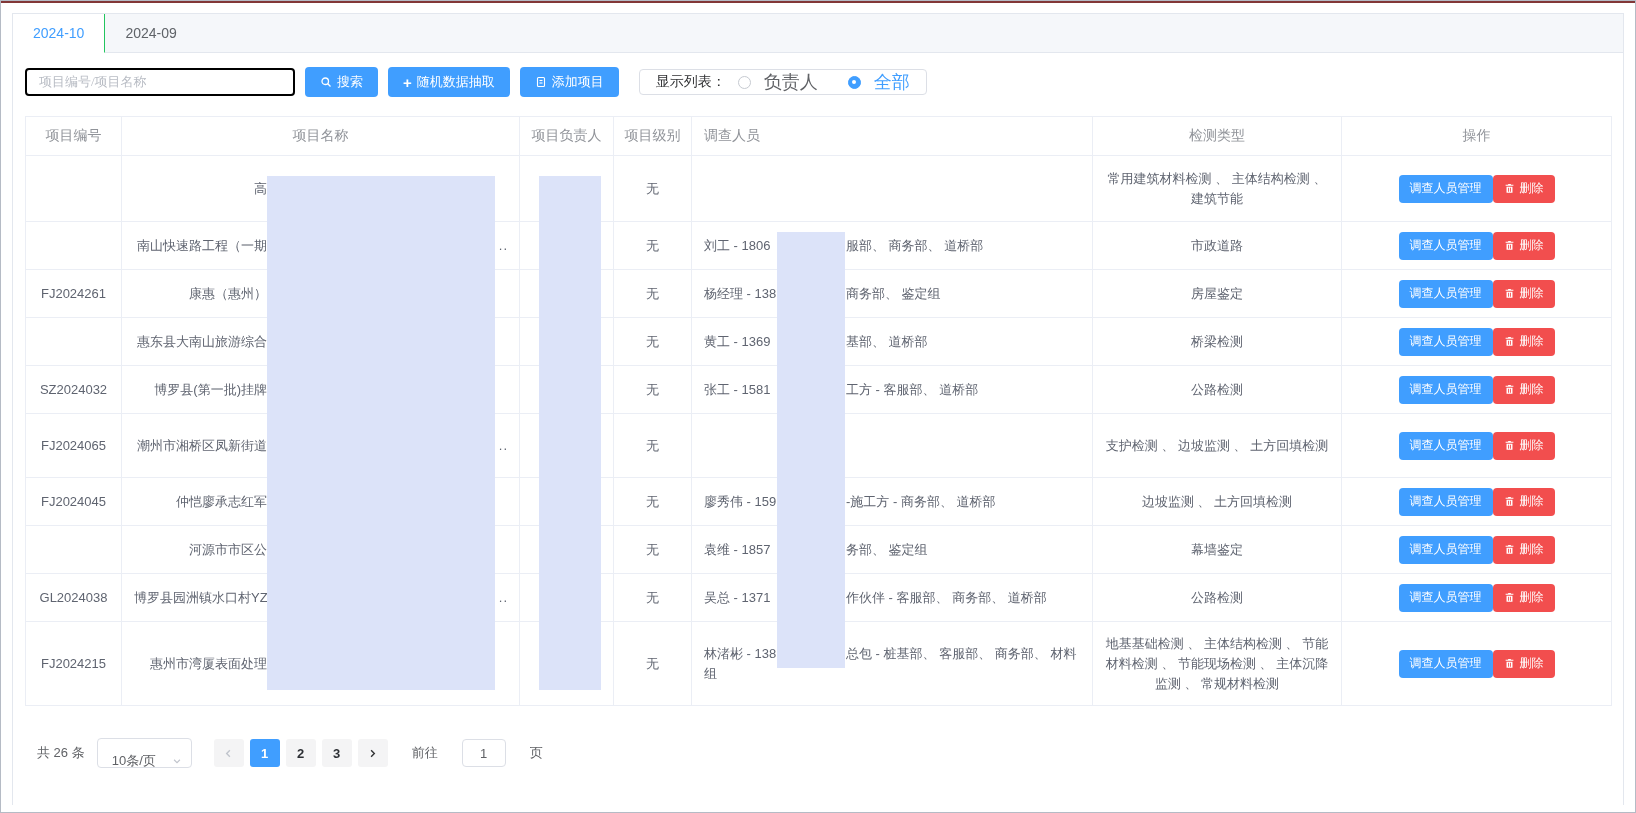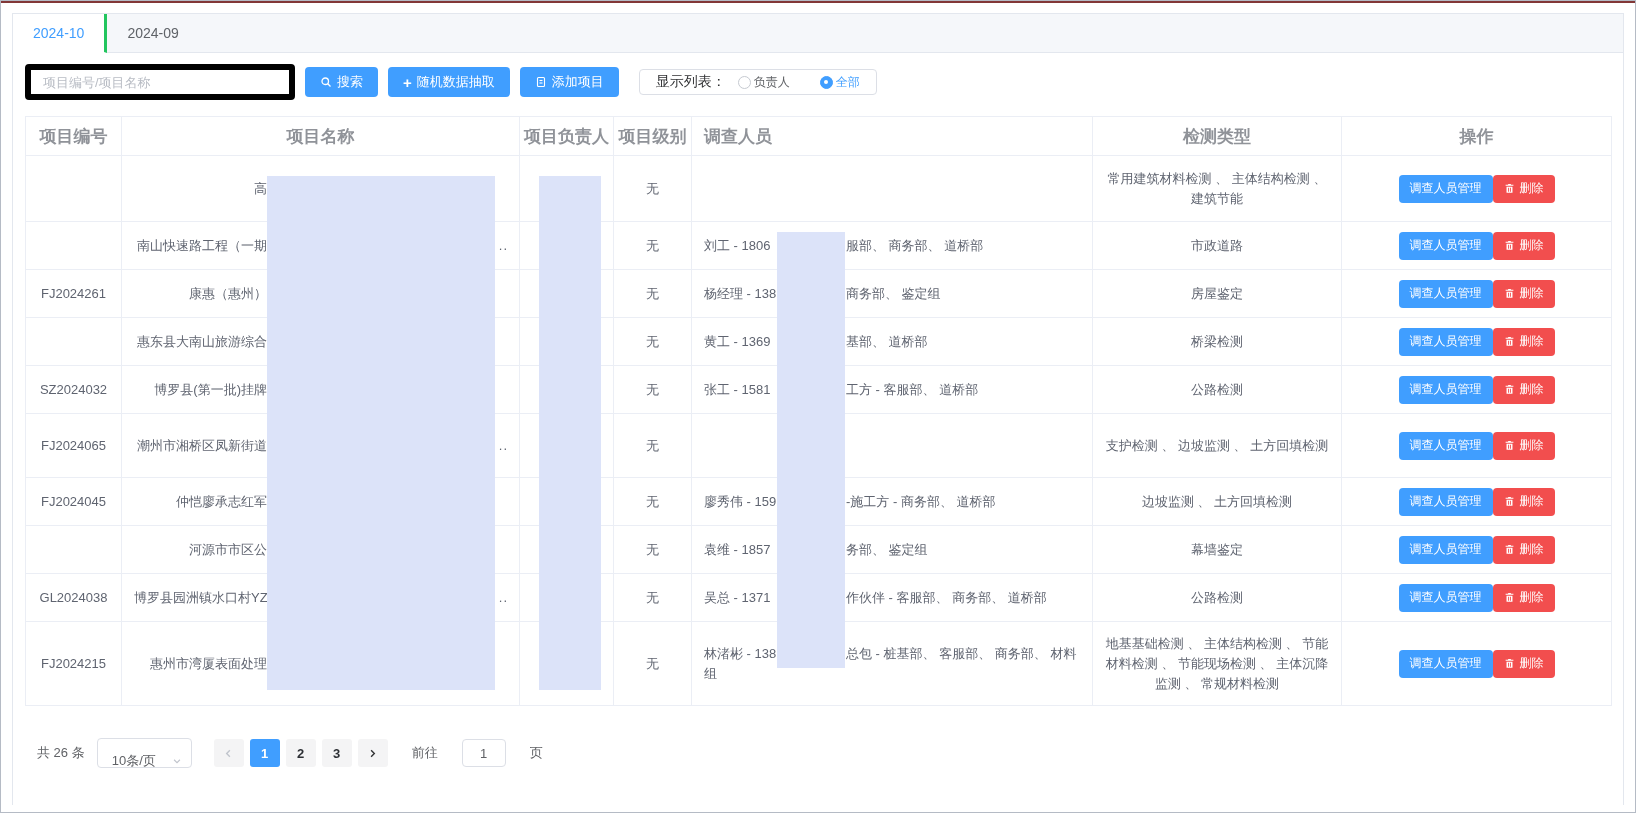--- a/index.html
+++ b/index.html
@@ -15,51 +15,51 @@
     font-family:"Liberation Sans","DejaVu Sans",sans-serif;
   }
   .frame{position:absolute;inset:0;border:1px solid #b5bbc5;pointer-events:none;z-index:60}
   .top-line{height:3px;background:var(--top-accent)}
 
   
   .tab-card{margin:10px 12px 0;border:1px solid #e3e7ee;border-bottom:none;min-height:792px;background:#fff}
   .tabs-header{display:flex;background:#f5f7fa;border-bottom:1px solid #e3e7ee;height:39px}
   .tab{min-width:81px;padding:0 20px;display:flex;align-items:center;justify-content:center;
        font-size:14px;color:#5f6368;cursor:pointer}
-  .tab.active{background:#fff;color:var(--primary);border-right:3px solid #22c55e;margin-bottom:-1px;border-bottom:1px solid #fff}
+  .tab.active{background:#fff;color:var(--primary);border-right:1px solid #22c55e;margin-bottom:-1px;border-bottom:1px solid #fff}
 
   .content{padding:13px 12px 0}
 
   
   .toolbar{display:flex;align-items:center;height:32px}
-  .search-input{width:270px;height:36px;border:6px solid #000000;border-radius:4px;padding:0 12px;
-       font-size:13px;color:#606266;outline:none;font-family:Liberation Sans, sans-serif}
+  .search-input{width:270px;height:28px;border:2px solid #000000;border-radius:4px;padding:0 12px;
+       font-size:13px;color:#606266;outline:none;font-family:Liberation Serif, serif}
   .search-input::placeholder{color:#b8bcc4}
   .btn{display:inline-flex;align-items:center;justify-content:center;gap:5px;border:none;
        border-radius:4px;color:#fff;font-size:13px;cursor:pointer;font-family:inherit;white-space:nowrap}
   .btn.primary{background:var(--primary)}
   .btn.danger{background:var(--danger)}
   .toolbar .btn{height:30px;padding:10px 15px;margin-left:10px}
   .plus-glyph{font-size:15px;font-weight:bold;line-height:1}
   .radio-box{display:flex;align-items:center;height:26px;border:1px solid #dcdfe6;border-radius:4px;
        background:#fff;margin-left:20px;padding:0 16px}
   .radio-label{font-size:14px;color:#303133;margin-right:12px}
-  .radio{display:inline-flex;align-items:center;gap:3px;margin-right:30px;font-size:12px;color:#606266;cursor:pointer}
+  .radio{display:inline-flex;align-items:center;gap:13px;margin-right:30px;font-size:18px;color:#606266;cursor:pointer}
   .radio:last-child{margin-right:0}
   .rdot{width:13px;height:13px;border:1px solid #c6cad1;border-radius:50%;background:#fff;position:relative;flex:none}
   .rdot.on{background:var(--primary);border-color:var(--primary)}
   .rdot.on::after{content:"";position:absolute;left:50%;top:50%;width:4px;height:4px;border-radius:50%;
        background:#fff;transform:translate(-50%,-50%)}
   .radio.checked .lbl{color:var(--primary)}
 
   
   .proj-table{border-collapse:collapse;table-layout:fixed;width:1586px;margin-top:18px;
        font-size:13px;color:#5f6470}
   .proj-table th,.proj-table td{border:1px solid #ebeef5}
-  .proj-table thead th{height:39px;color:#909399;font-weight:700;font-size:17px;text-align:center;background:#fff}
+  .proj-table thead th{height:39px;color:#909399;font-weight:400;font-size:14px;text-align:center;background:#fff}
   .proj-table thead th.h-inv{text-align:left;padding-left:12px}
   .proj-table td{padding:6px 12px;text-align:center;line-height:20px;vertical-align:middle}
   tbody tr{height:48px}
   tbody tr:nth-child(1){height:66px}
   tbody tr:nth-child(6){height:64px}
   tbody tr:nth-child(10){height:84px}
   td.td-name{text-align:right;padding-right:252px;position:relative;white-space:nowrap}
   td.td-inv{text-align:left}
   .inv-left{display:inline-block;width:74px;white-space:nowrap}
   .inv-gap{display:inline-block;width:68px;height:1px}

